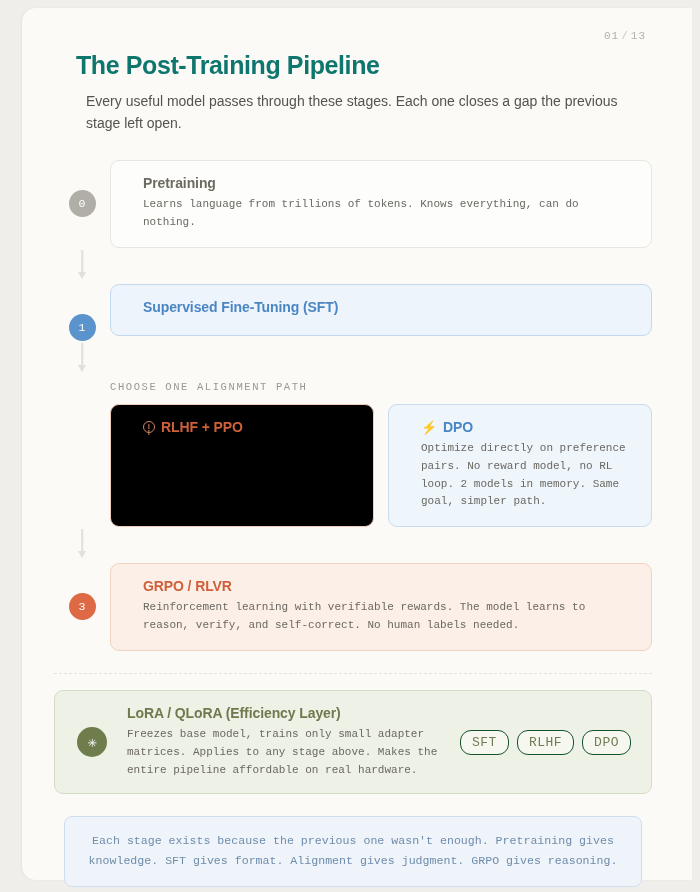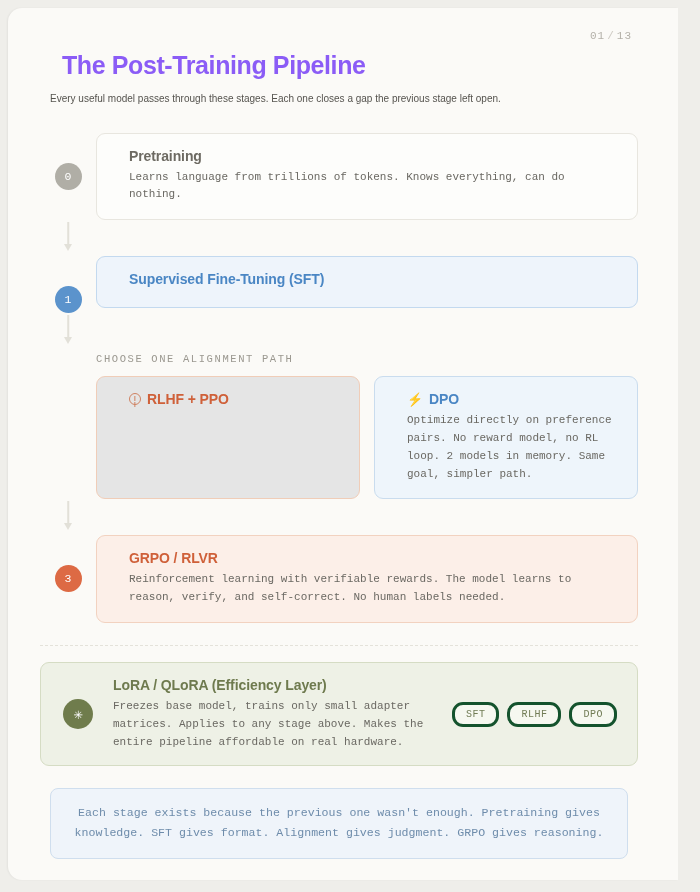--- a/index.html
+++ b/index.html
@@ -7,21 +7,21 @@
   body {
     width: 700px;
     height: 892px;
     background: #efeeea;
     font-family: "Liberation Sans", sans-serif;
     overflow: hidden;
   }
 
   .slide {
     position: absolute;
-    left: 8px;
+    left: 22px;
     top: 8px;
     width: 670px;
     height: 872px;
     background: #fbfaf7;
     border-radius: 14px 0 0 14px;
     box-shadow: -1px 0 2px rgba(0,0,0,0.05);
     padding: 22px 40px 0 32px;
   }
 
   
@@ -31,30 +31,30 @@
     font-size: 11px;
     color: #b3b0a8;
     letter-spacing: 1px;
     padding-right: 6px;
   }
   .page-counter .sep { color: #cdcac2; margin: 0 2px; }
 
   .title {
     font-size: 25px;
     font-weight: bold;
-    color: #8b5cf6;
+    color: #0f766e;
     letter-spacing: -0.4px;
     margin: 9px 0 0 22px;
   }
 
   .subtitle {
-    font-size: 10px;
+    font-size: 14px;
     line-height: 1.55;
     color: #55534e;
-    margin: 11px 0 0 10px;
+    margin: 11px 0 0 32px;
     max-width: 576px;
   }
 
   
   .timeline { margin-top: 26px; position: relative; }
 
   .row {
     display: flex;
     align-items: flex-start;
     position: relative;
@@ -86,21 +86,21 @@
 
   .card {
     flex: 1;
     border-radius: 9px;
     padding: 14px 18px 15px 32px;
     border: 1px solid transparent;
   }
   .card.neutral { background: #fdfdfb; border-color: #e8e6df; }
   .card.blue    { background: #eef4fb; border-color: #c3d9ef; }
   .card.orange  { background: #fcefe8; border-color: #f2d2c0; }
-  .card.peach   { background: #e5e5e5; border-color: #f0cdb8; }
+  .card.peach   { background: #000000; border-color: #f0cdb8; }
   .card.sky     { background: #eef5fb; border-color: #c9dcee; }
   .card.olive   { background: #eef1e6; border-color: #d5dcc4; }
 
   .card-title {
     font-size: 14px;
     font-weight: bold;
     margin-bottom: 5px;
     letter-spacing: -0.1px;
     display: flex;
     align-items: center;
@@ -200,23 +200,23 @@
   }
   .badge.olive {
     background: #6f7c4c;
     width: 30px; height: 30px; flex: 0 0 30px;
     font-size: 15px;
   }
   .lora-text { flex: 1; }
   .chips { display: flex; gap: 8px; flex: 0 0 auto; padding-right: 4px; }
   .chip {
     font-family: "Liberation Mono", monospace;
-    font-size: 10px;
+    font-size: 13px;
     color: #717c55;
-    border: 3px solid #14532d;
+    border: 1px solid #14532d;
     background: #f6f8f0;
     border-radius: 11px;
     padding: 4px 11px;
     letter-spacing: 0.5px;
   }
 
   
   .callout {
     background: #eff4fa;
     border: 1px solid #cfdeee;

